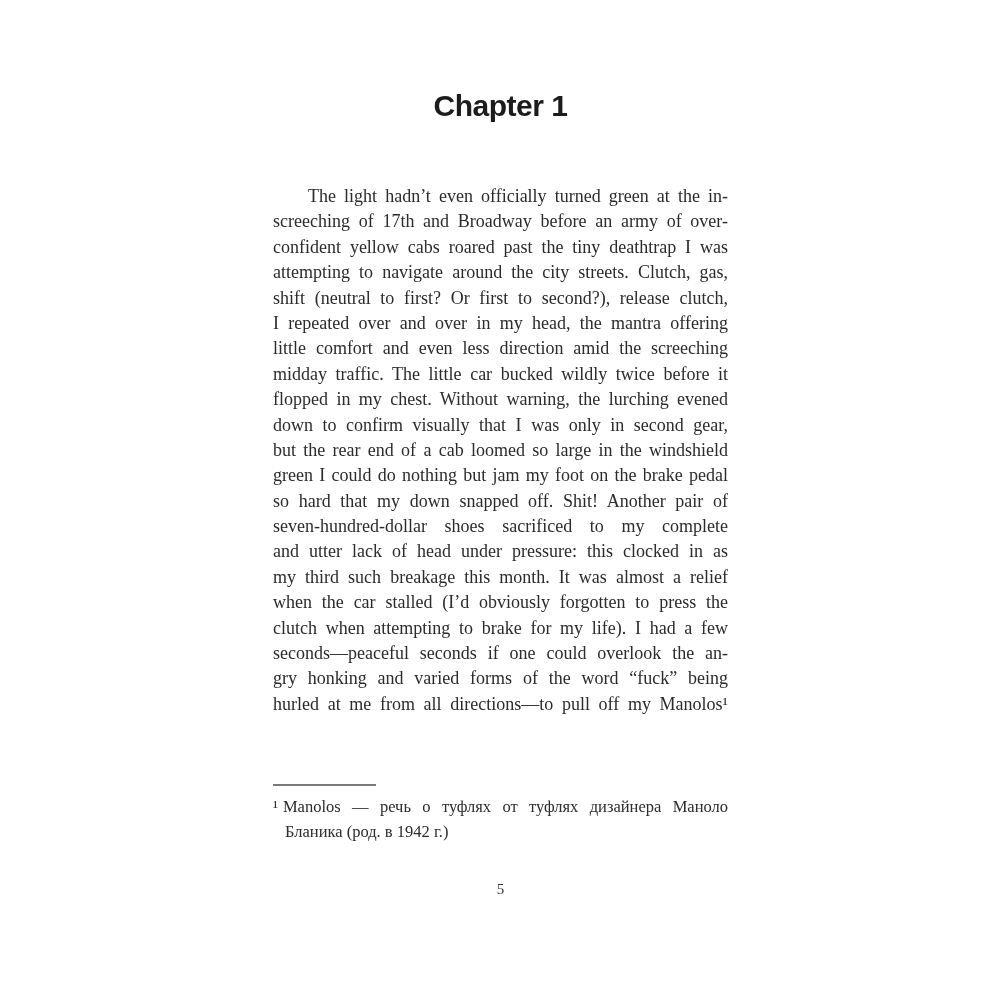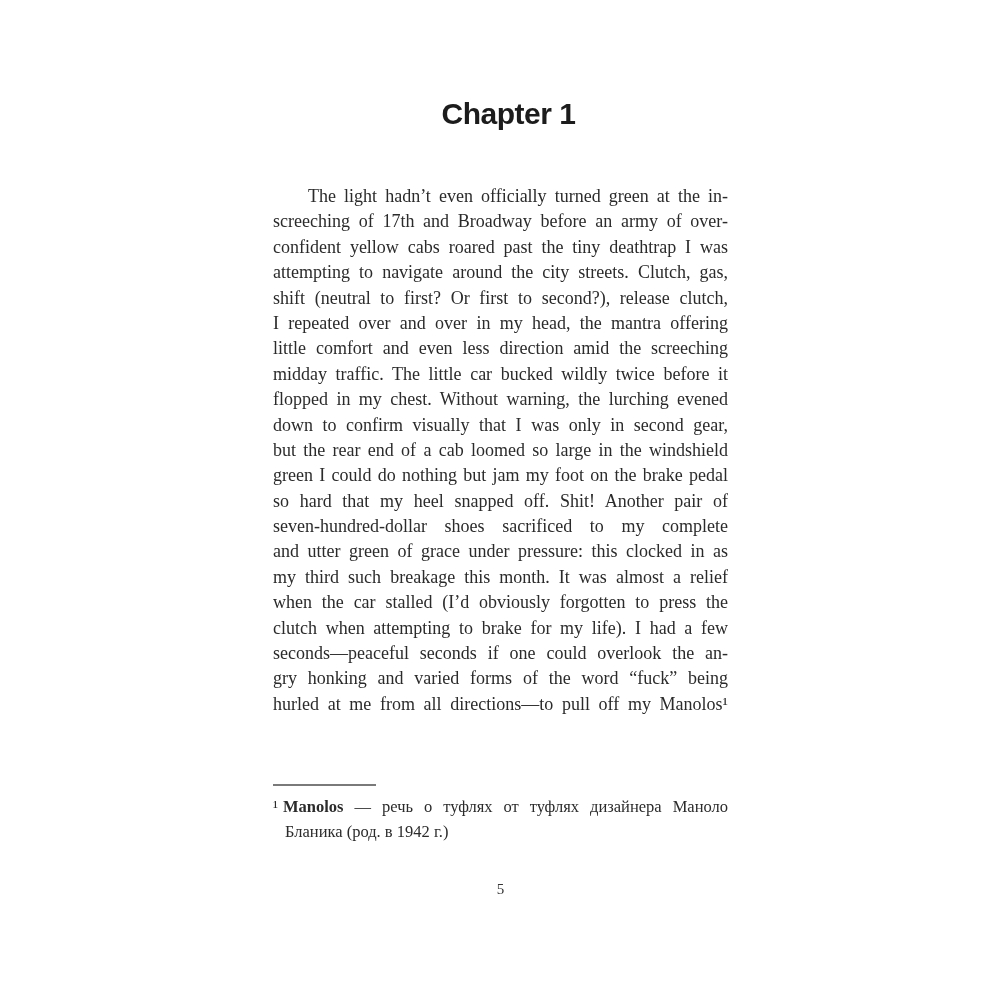--- a/index.html
+++ b/index.html
@@ -10,21 +10,21 @@
     background: #ffffff;
     overflow: hidden;
     font-family: "Liberation Serif", serif;
     color: #2b2b2b;
   }
   .chapter-title {
     position: absolute;
     top: 88px;
     left: 273px;
     width: 455px;
-    margin: 8px;
+    margin: 0;
     text-align: center;
     font-family: "Liberation Sans", sans-serif;
     font-weight: 700;
     font-size: 30px;
     line-height: 36px;
     letter-spacing: -0.5px;
     color: #1c1c1c;
   }
   .body-text {
     position: absolute;
@@ -53,21 +53,21 @@
     height: 2px;
     background: #7a7a7a;
     margin: 0 0 8px 0;
   }
   .fn-line1 {
     line-height: 25px;
     text-align: justify;
     text-align-last: justify;
   }
   .fn-marker { margin-right: 5px; }
-  .fn-term { font-weight: 700; margin-top: 40px; }
+  .fn-term { font-weight: 400; margin-top: 40px; }
   .fn-line2 {
     line-height: 25px;
     margin-left: 12px;
   }
   .page-number {
     position: absolute;
     top: 881px;
     left: 273px;
     width: 455px;
     text-align: center;
@@ -88,23 +88,23 @@
       <div class="body-line">confident yellow cabs roared past the tiny deathtrap I was</div>
       <div class="body-line">attempting to navigate around the city streets. Clutch, gas,</div>
       <div class="body-line">shift (neutral to first? Or first to second?), release clutch,</div>
       <div class="body-line">I repeated over and over in my head, the mantra offering</div>
       <div class="body-line">little comfort and even less direction amid the screeching</div>
       <div class="body-line">midday traffic. The little car bucked wildly twice before it</div>
       <div class="body-line">flopped in my chest. Without warning, the lurching evened</div>
       <div class="body-line">down to confirm visually that I was only in second gear,</div>
       <div class="body-line">but the rear end of a cab loomed so large in the windshield</div>
       <div class="body-line">green I could do nothing but jam my foot on the brake pedal</div>
-      <div class="body-line">so hard that my heel snapped off. Shit! Another pair of</div>
+      <div class="body-line">so hard that my down snapped off. Shit! Another pair of</div>
       <div class="body-line">seven-hundred-dollar shoes sacrificed to my complete</div>
-      <div class="body-line">and utter green of grace under pressure: this clocked in as</div>
+      <div class="body-line">and utter lack of head under pressure: this clocked in as</div>
       <div class="body-line">my third such breakage this month. It was almost a relief</div>
       <div class="body-line">when the car stalled (I’d obviously forgotten to press the</div>
       <div class="body-line">clutch when attempting to brake for my life). I had a few</div>
       <div class="body-line">seconds—peaceful seconds if one could overlook the an-</div>
       <div class="body-line">gry honking and varied forms of the word “fuck” being</div>
       <div class="body-line">hurled at me from all directions—to pull off my Manolos¹</div>
     </div>
 
   <div class="footnote">
     <div class="fn-rule"></div>

